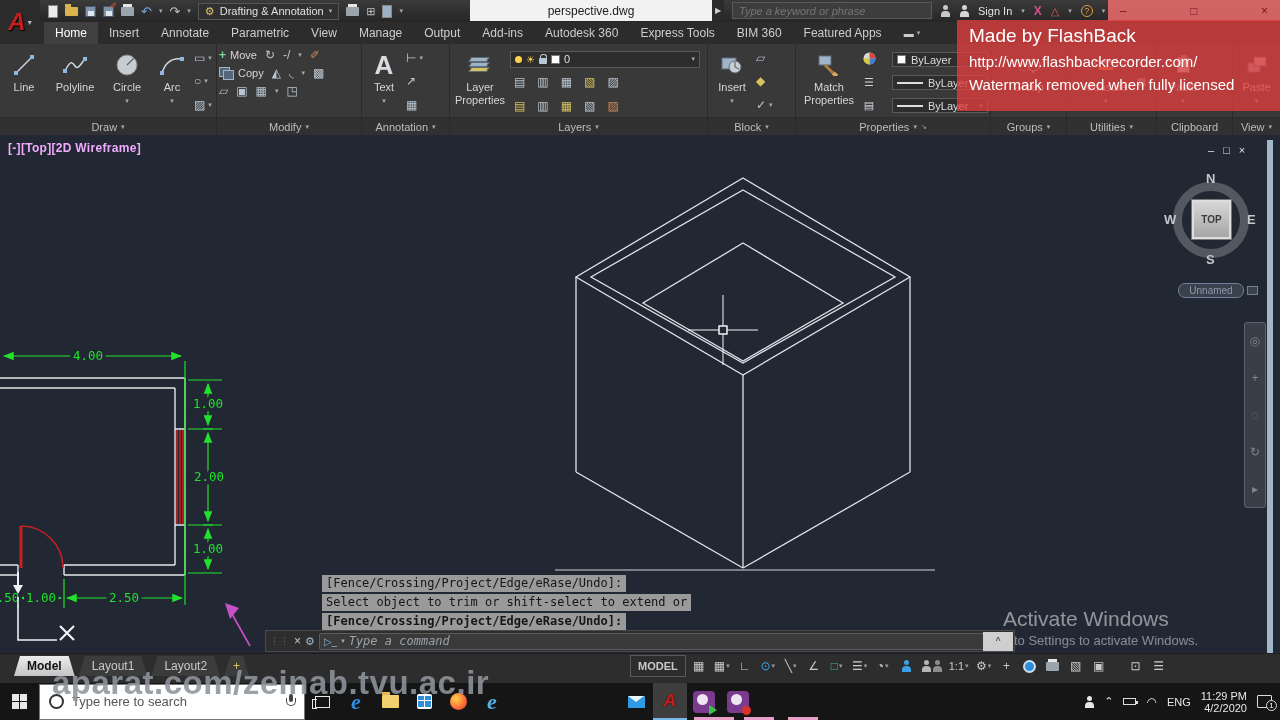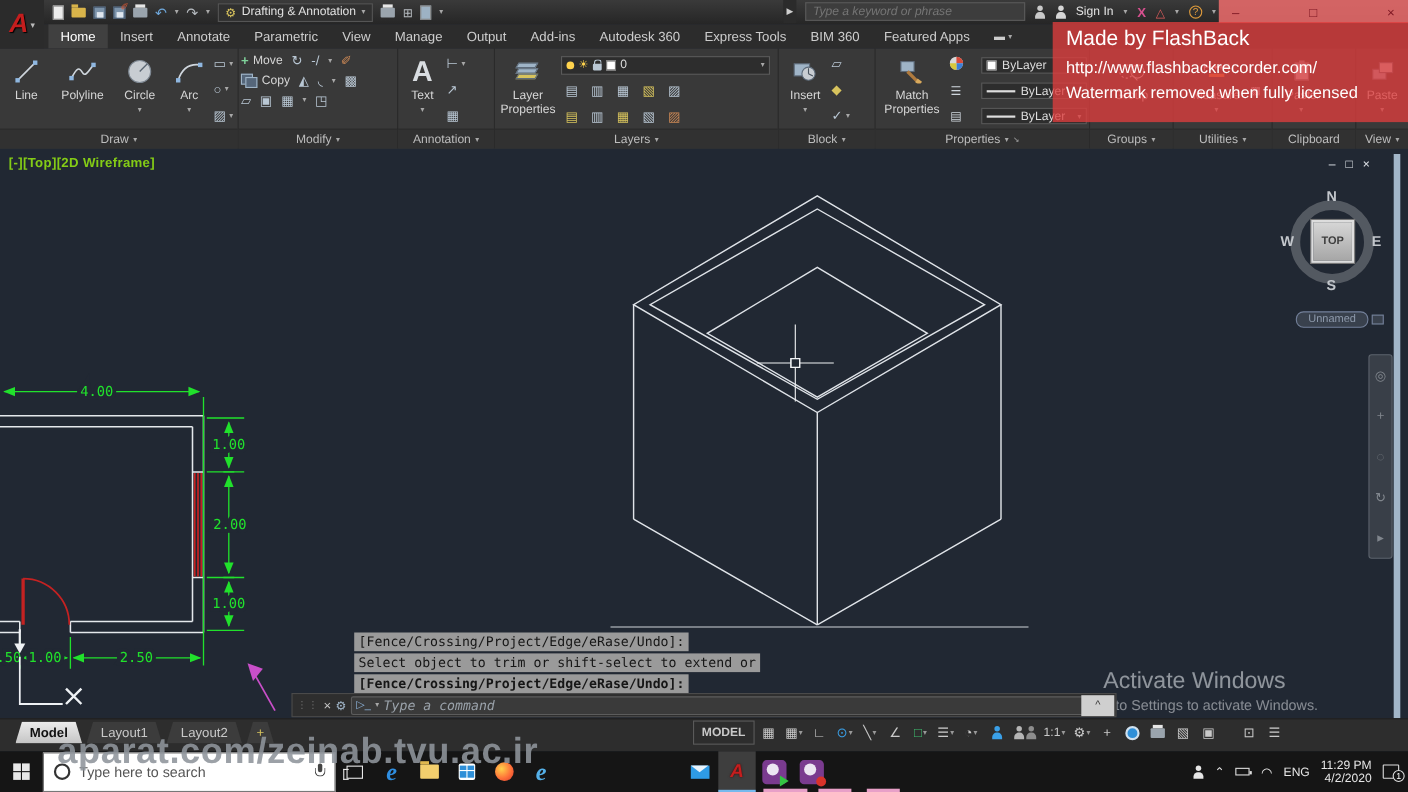--- a/index.html
+++ b/index.html
@@ -55,21 +55,21 @@
   .lsample{width:26px;height:2px;background:#ddd;display:inline-block}
   .copyico{position:relative;width:15px;height:13px;display:inline-block}
   .copyico::before,.copyico::after{content:"";position:absolute;width:9px;height:8px;border:1px solid #9fb4c7;background:#55667a}
   .copyico::before{left:0;top:0}.copyico::after{right:0;bottom:0}
   .stack{width:20px;height:16px;position:relative;display:inline-block}
   .stack i{position:absolute;left:0;width:18px;height:5px;background:#9fb4c7;transform:skewX(-30deg);border:1px solid #5d6b7a}
   .stack i:nth-child(1){top:0}.stack i:nth-child(2){top:5px}.stack i:nth-child(3){top:10px;background:#d7c35d}
   .clipico{width:13px;height:16px;background:#c9d4de;border:1px solid #6d7887;position:relative;display:inline-block}
   .clipico::before{content:"";position:absolute;top:-3px;left:3px;width:5px;height:3px;background:#8d98a7}
   
-  #vplabel{left:8px;top:141px;color:#84cc16;font-size:12px;font-weight:bold;z-index:5;letter-spacing:.3px}
+  #vplabel{left:8px;top:141px;color:#f0abfc;font-size:12px;font-weight:bold;z-index:5;letter-spacing:.3px}
   #vpctrls{left:1208px;top:144px;display:flex;gap:9px;color:#dfe3e8;font-size:11px;z-index:5}
   #vcring{left:1173px;top:182px;width:76px;height:76px;border:9px solid rgba(125,129,135,.55);border-radius:50%;z-index:5}
   .vcletter{color:#c3c7cc;font-weight:bold;font-size:13px;z-index:6}
   #vctop{left:1192px;top:200px;width:39px;height:39px;background:linear-gradient(#d6d6d6,#a6a6a6);border:2px solid #ddd;box-shadow:0 0 0 1px #777;display:flex;align-items:center;justify-content:center;font-size:10px;font-weight:bold;color:#3d3d3d;z-index:6}
   #unnamed{left:1178px;top:283px;width:66px;height:15px;background:#39414d;border:1px solid #73809a;border-radius:7px;color:#8d99ab;font-size:10px;display:flex;align-items:center;justify-content:center;z-index:5}
   #unnamed-dd{left:1247px;top:286px;width:11px;height:9px;background:#39414d;border:1px solid #73809a;z-index:5}
   #navbar{left:1244px;top:322px;width:22px;height:186px;background:rgba(74,79,86,.6);border:1px solid #5c636c;border-radius:3px;display:flex;flex-direction:column;align-items:center;justify-content:space-around;color:#80868d;font-size:12px;z-index:5}
   #rightstrip{left:1267px;top:140px;width:6px;height:513px;background:#b9cfe4;opacity:.85;z-index:4}
   
   .cmdhist{position:absolute;left:322px;background:#9a9a9a;color:#161616;font-family:"DejaVu Sans Mono",monospace;font-size:12px;padding:0 4px;height:17px;line-height:17px;z-index:8;white-space:pre}
@@ -255,20 +255,21 @@
     <span class="wsbox">
       <span style="color:#d8c35d">⚙</span>
       <span>Drafting &amp; Annotation</span>
       <span class="dd">▾</span>
     </span>
     <span class="printer"></span>
     <span class="rglyph" style="font-size:11px">⊞</span>
     <span class="sheet" style="background:#9db2c4"></span>
     <span class="dd">▾</span>
   </div>
+  <div class="abs" id="filetitle">perspective.dwg</div>
   <div class="abs" id="filetab-arrow">▶</div>
   <input class="abs" id="kwsearch" placeholder="Type a keyword or phrase" style="">
   <div class="abs qat" style="left:940px;top:0;z-index:11;gap:9px">
     <span class="person" style="color:#c9c9c9"></span>
     <span class="person"></span>
     <span style="font-size:11px;color:#e3e3e3">Sign In</span>
     <span class="dd">▾</span>
     <span style="color:#d6508e;font-weight:bold;font-size:12px">X</span>
     <span style="color:#e05c5c;font-size:11px">△</span>
       <span class="dd">▾</span>

